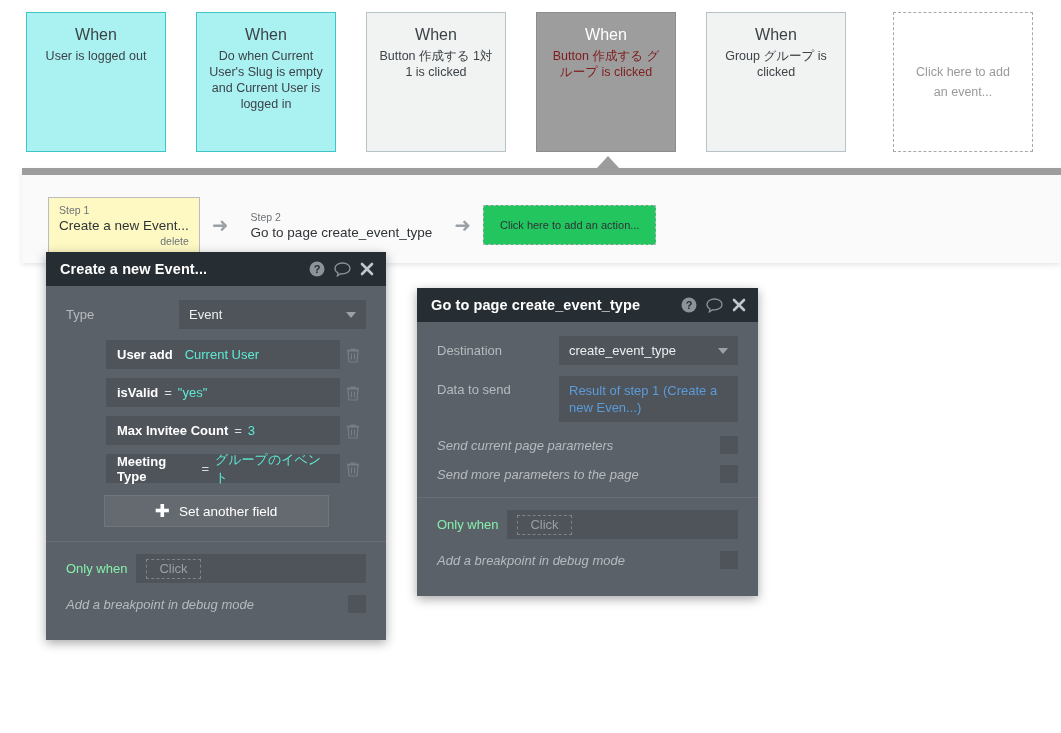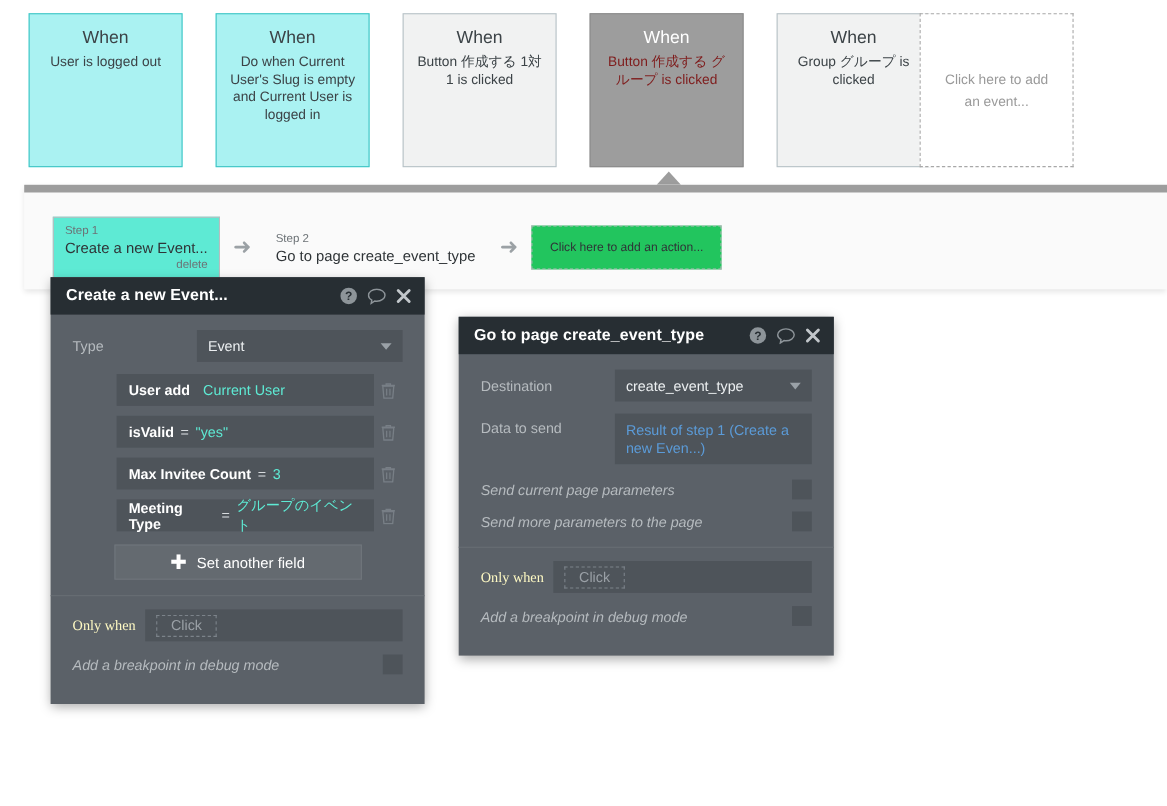--- a/index.html
+++ b/index.html
@@ -94,21 +94,21 @@
   }
   #steps-row {
     position: absolute;
     left: 26px; top: 22px;
     display: flex;
     align-items: center;
   }
   .step-box {
     box-sizing: border-box;
     border: 1px solid #b9bdc0;
-    background: #5eead4;
+    background: #fef9c3;
     padding: 6px 10px 4px 10px;
     min-width: 120px;
     cursor: pointer;
   }
   .step-box.plain {
     border: none;
     background: transparent;
     padding-top: 6px;
   }
   .step-num {
@@ -283,25 +283,24 @@
     background: #686e74;
     margin: 14px -20px 12px -20px;
   }
 
   .onlywhen-row {
     display: flex;
     align-items: center;
     margin-bottom: 12px;
   }
   .onlywhen-label {
-    color: #fef9c3;
+    color: #86efac;
     font-size: 13px;
     flex: none;
     margin-right: 9px;
-    font-family: Liberation Serif, serif;
   }
   .onlywhen-input {
     flex: 1;
     height: 29px;
     background: #4e545a;
     display: flex;
     align-items: center;
     padding-left: 10px;
     cursor: text;
   }
@@ -357,21 +356,21 @@
   <div class="event-card selected" style="left:536px">
     <div class="ev-when">When</div>
     <div class="ev-desc">Button 作成する グループ is clicked</div>
   </div>
 
   <div class="event-card gray" style="left:706px">
     <div class="ev-when">When</div>
     <div class="ev-desc">Group グループ is clicked</div>
   </div>
 
-  <div class="event-card add" style="left:836px">
+  <div class="event-card add" style="left:893px">
     <div class="ev-add-label">Click here to add an event...</div>
   </div>
 </div>
 
 <div id="band-pointer"></div>
 
 <div id="workflow-band">
   <div id="steps-row">
 
     <div class="step-box">

